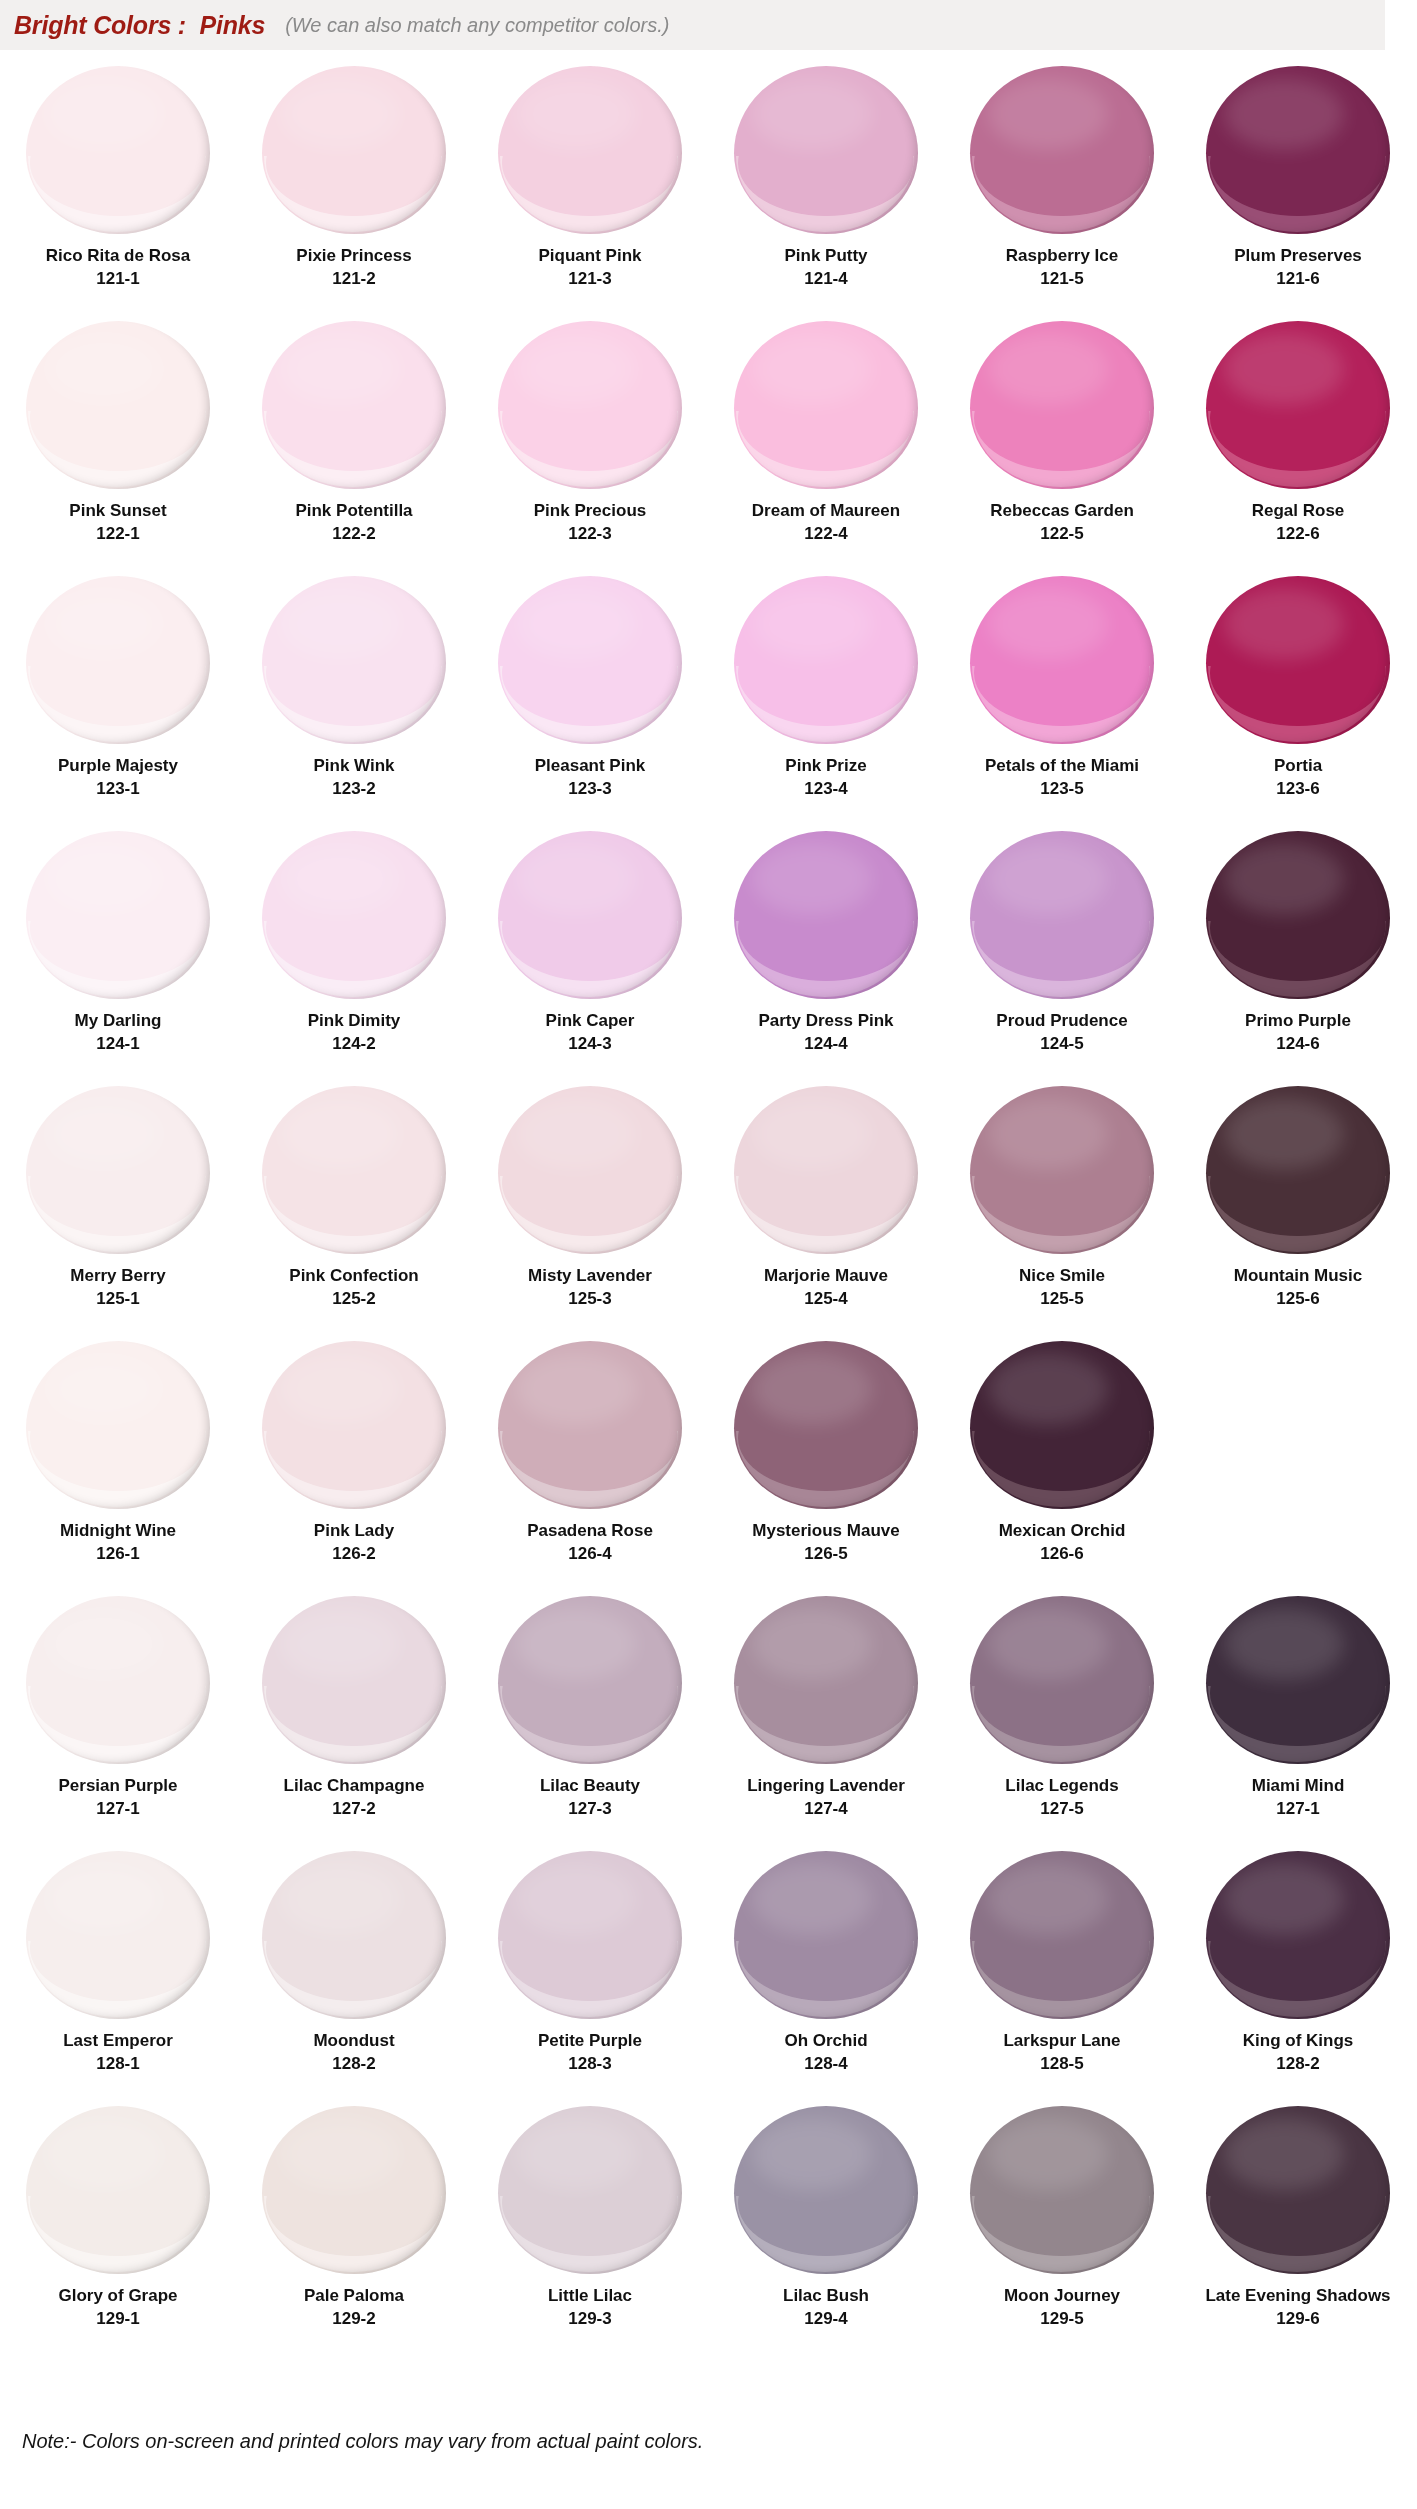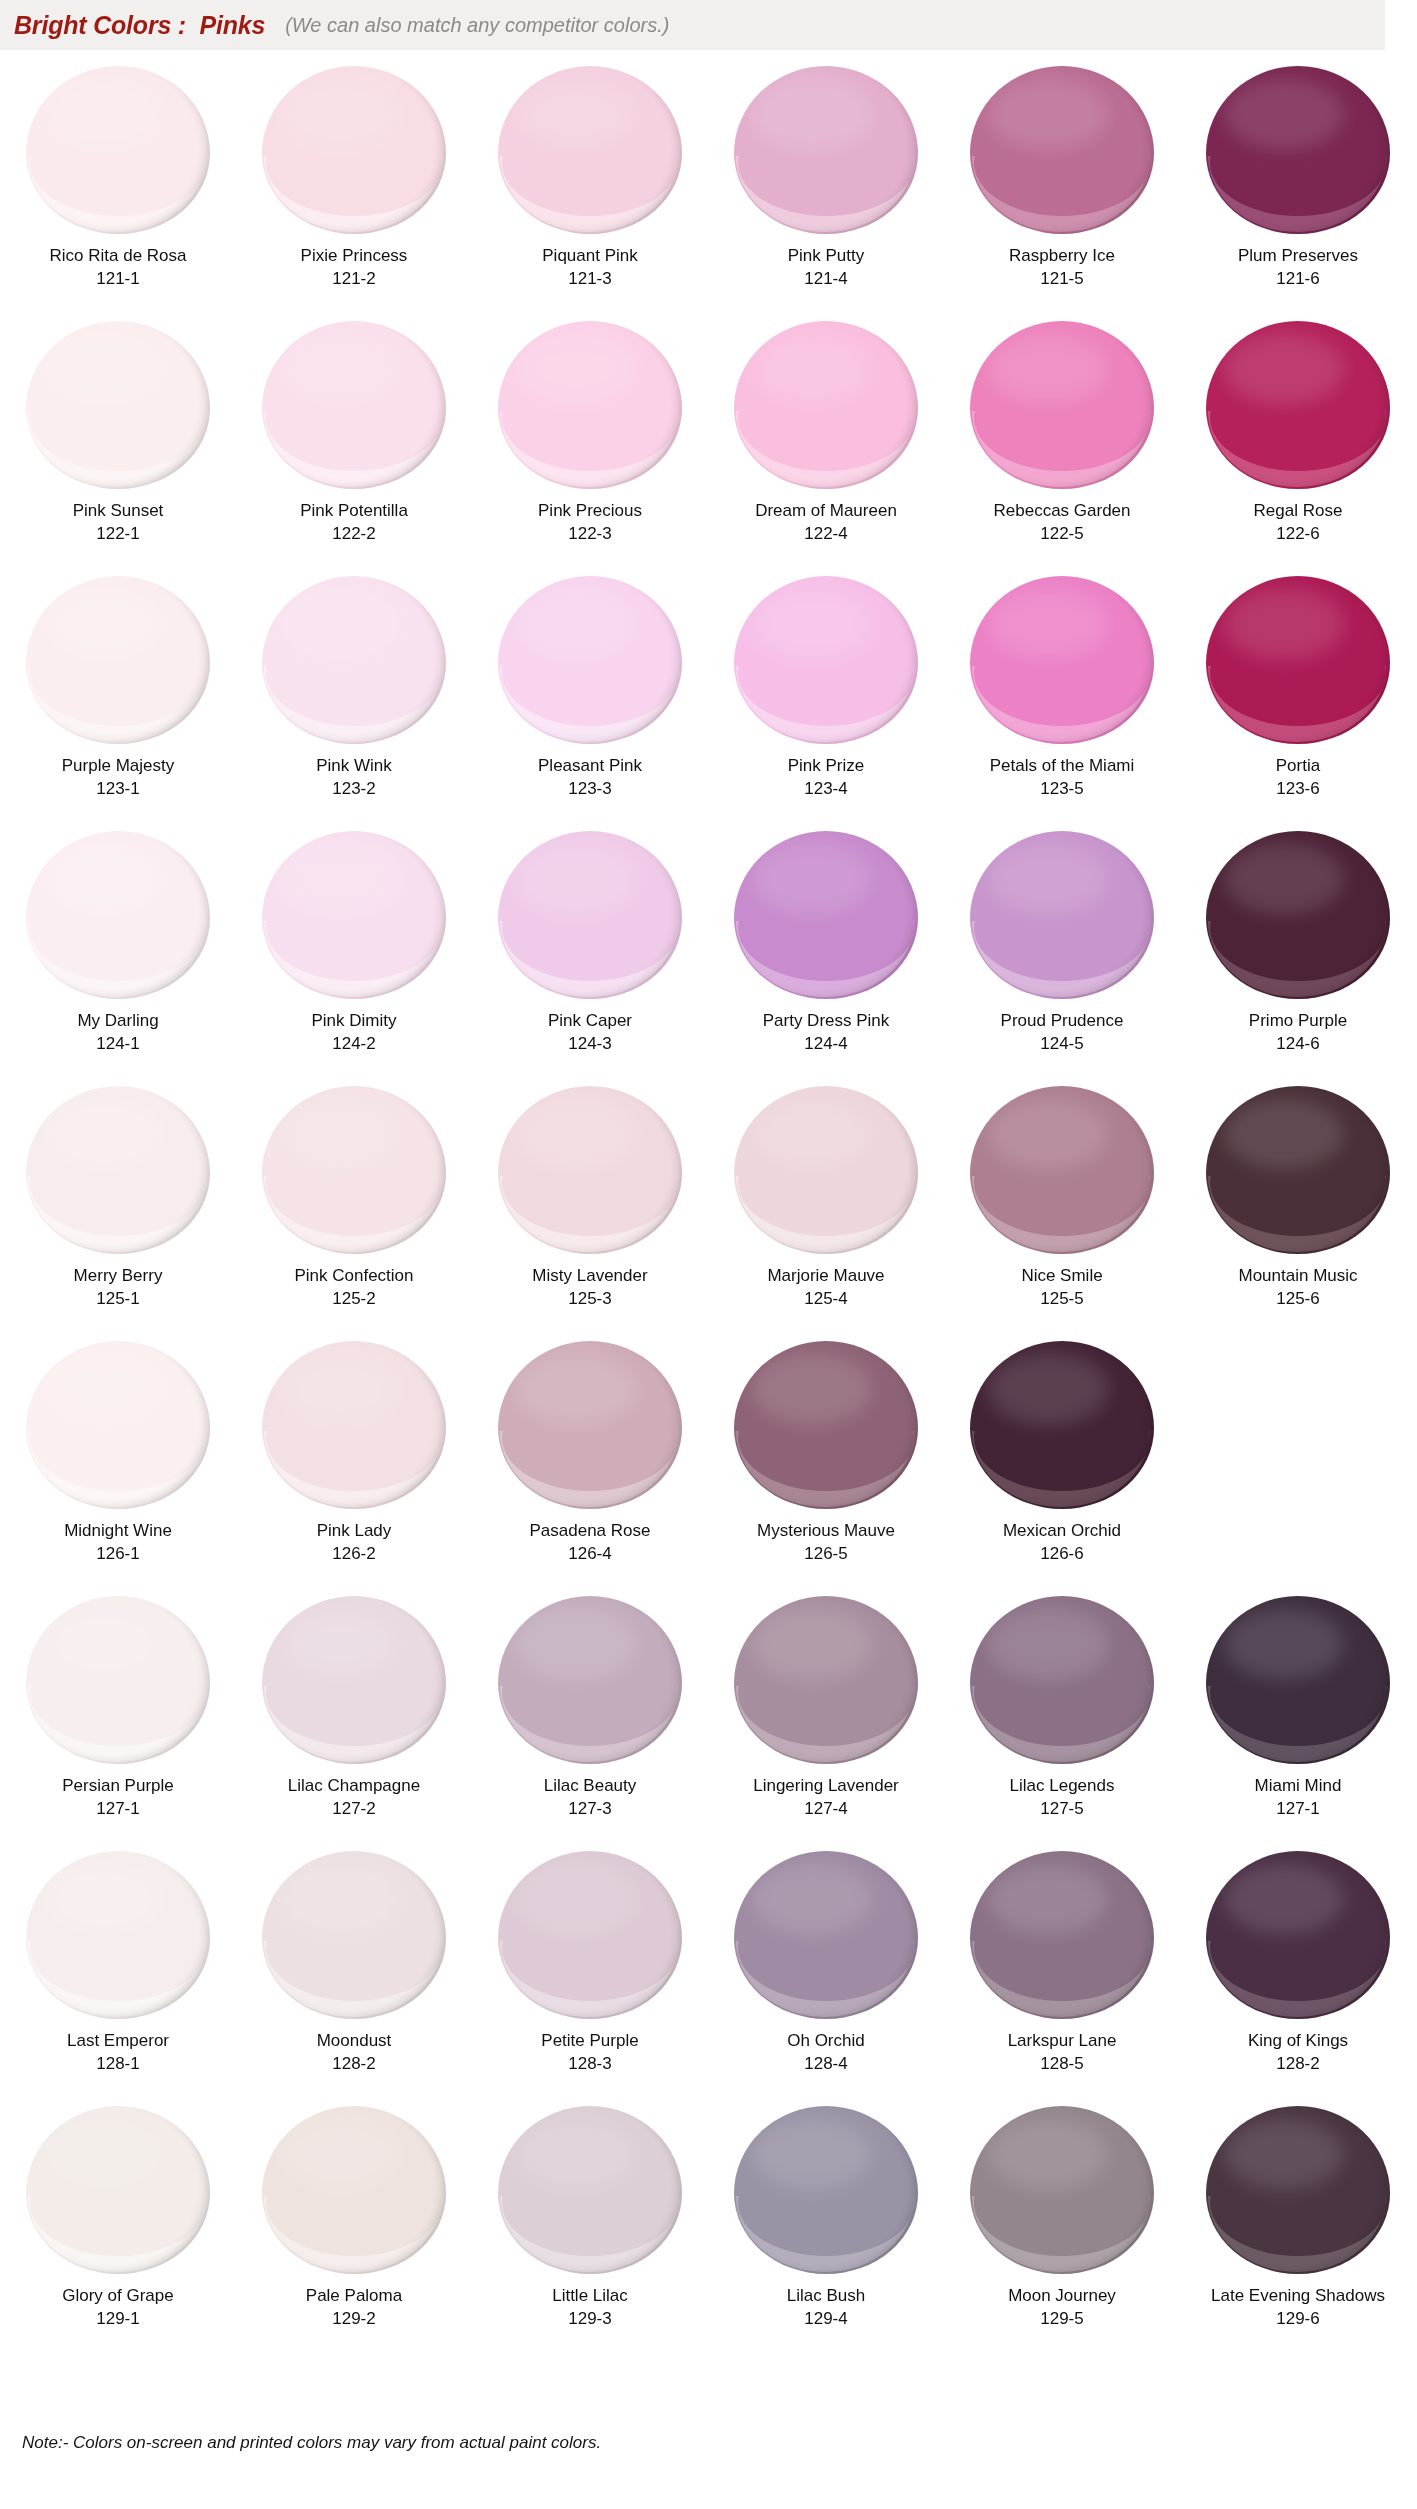--- a/index.html
+++ b/index.html
@@ -49,20 +49,21 @@
     display: flex;
     width: 1417px;
     height: 255px;
   }
   .swatch-cell {
     width: 236px;
     display: flex;
     flex-direction: column;
     align-items: center;
     position: relative;
+    font-weight: bold;
   }
 
   
   .blob-wrap {
     width: 200px;
     height: 172px;
     position: relative;
     margin-top: 6px;
   }
   .blob {
@@ -134,21 +135,21 @@
     color: #111111;
     text-align: center;
   }
 
   
   #footer-note {
     position: absolute;
     left: 22px;
     bottom: 56px;
     font-style: italic;
-    font-size: 17px;
+    font-size: 20px;
     color: #151515;
     white-space: pre;
   }
 </style>
 </head>
 <body>
 
 <div id="page">
 
   <div id="header-bar" style="background: rgb(242, 240, 239);">

